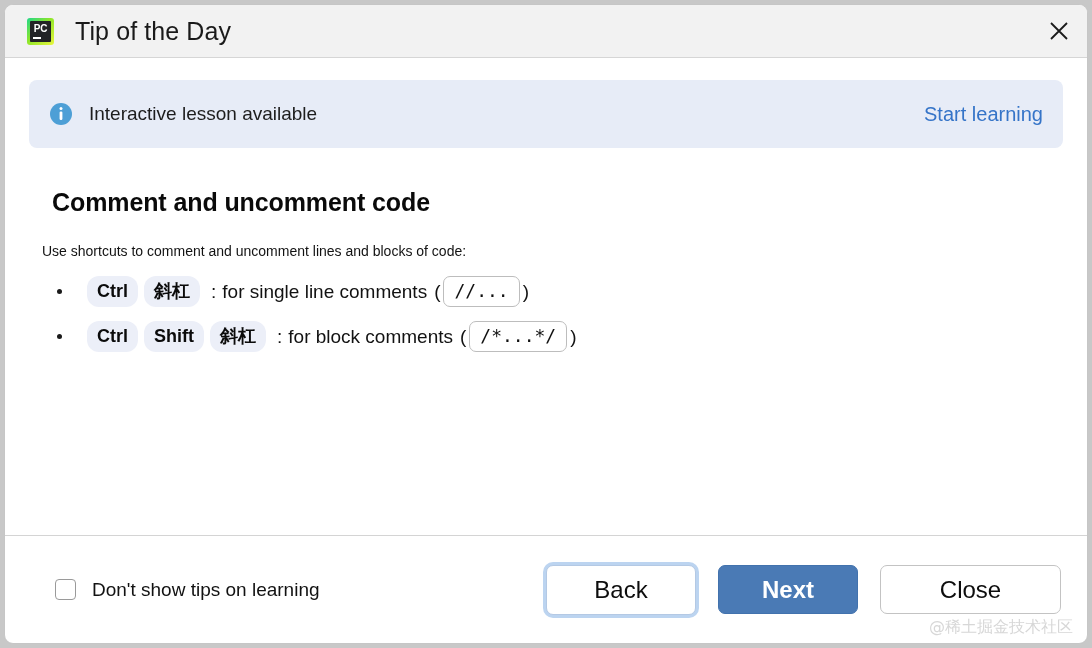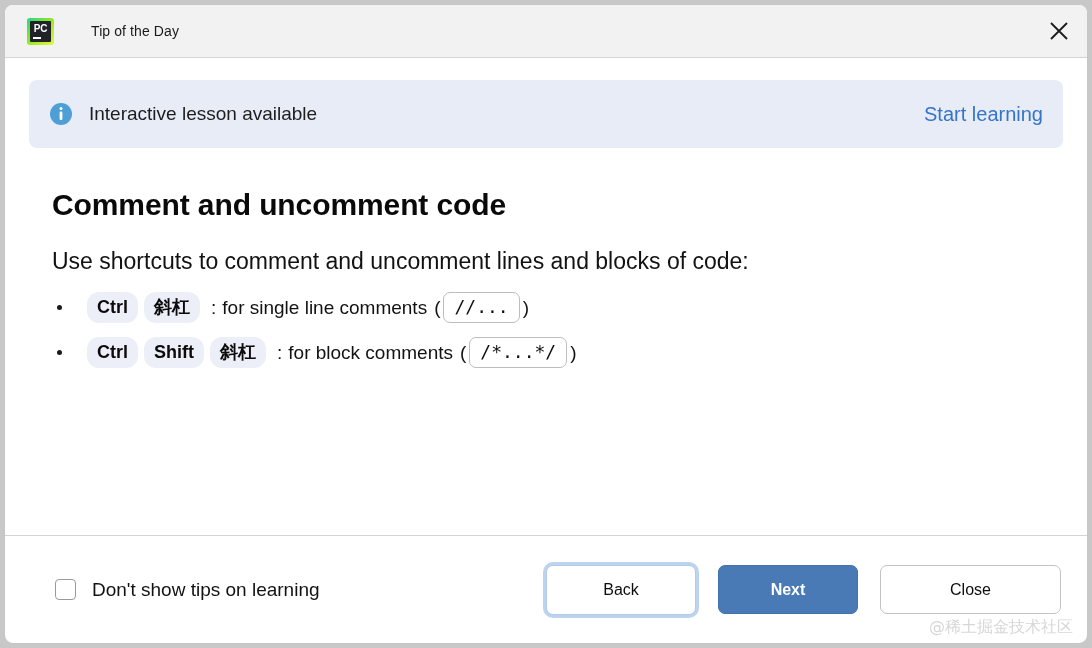--- a/index.html
+++ b/index.html
@@ -33,21 +33,20 @@
   .titlebar {
     height: 53px;
     min-height: 53px;
     background: #f2f2f2;
     border-bottom: 1px solid #d6d6d6;
     display: flex;
     align-items: center;
     padding: 0 0 0 22px;
     box-sizing: border-box;
     position: relative;
-    gap: 16px;
   }
   .app-icon {
     width: 27px;
     height: 27px;
     border-radius: 3px;
     background: linear-gradient(135deg, #21d789 0%, #8ee62a 45%, #e9f63d 100%);
     display: flex;
     align-items: center;
     justify-content: center;
     flex: 0 0 auto;
@@ -73,21 +72,21 @@
   }
   .app-icon-inner .bar {
     position: absolute;
     left: 3px;
     bottom: 3px;
     width: 8px;
     height: 2px;
     background: #ffffff;
   }
   .title-text {
-    font-size: 14px;
+    font-size: 25px;
     color: #1a1a1a;
     margin-left: 21px;
     font-weight: 400;
     letter-spacing: 0.1px;
   }
   .close-btn {
     position: absolute;
     right: 0;
     top: 0;
     width: 56px;
@@ -127,30 +126,30 @@
     flex: 1 1 auto;
   }
   .start-learning {
     font-size: 20px;
     color: #3574c8;
     cursor: pointer;
     white-space: nowrap;
   }
 
   .tip-title {
-    font-size: 30px;
+    font-size: 25px;
     font-weight: bold;
     color: #0a0a0a;
     margin: 40px 0 0 23px;
     letter-spacing: -0.1px;
   }
   .tip-intro {
-    font-size: 23px;
+    font-size: 14px;
     color: #121212;
-    margin: 26px 0 0 23px;
+    margin: 26px 0 0 13px;
   }
 
   .bullets {
     margin: 17px 0 0 28px;
     padding: 0;
     list-style: none;
   }
   .bullets li {
     display: flex;
     align-items: center;
@@ -244,21 +243,21 @@
     font-size: 19px;
     color: #121212;
     margin-left: 16px;
   }
   .btn-group {
     margin-left: auto;
     display: flex;
     align-items: center;
   }
   .btn {
-    font-size: 16px;
+    font-size: 24px;
     border-radius: 7px;
     box-sizing: border-box;
     cursor: pointer;
     display: flex;
     align-items: center;
     justify-content: center;
     line-height: 1;
   }
   .btn-back {
     width: 150px;

